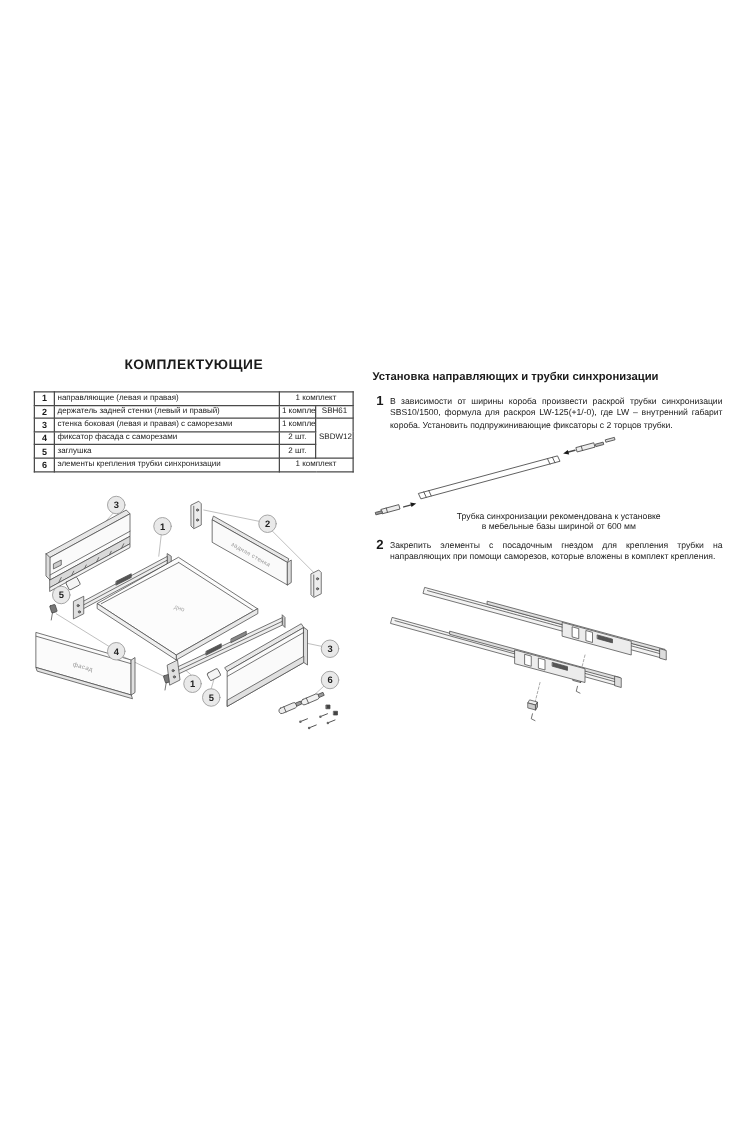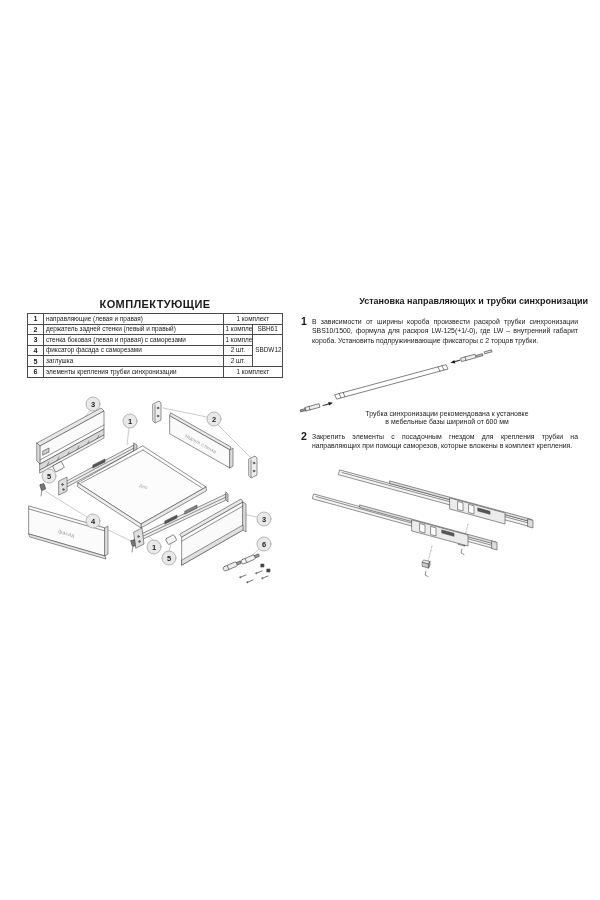--- a/index.html
+++ b/index.html
@@ -4,39 +4,39 @@
 <style>
   html,body{margin:0;padding:0;}
   body{
     width:600px;height:900px;background:#ffffff;position:relative;
     font-family:"Liberation Sans",sans-serif;color:#1a1a1a;
     -webkit-font-smoothing:antialiased;
   }
   .abs{position:absolute;}
   
   .left-title{
-    left:27px;top:298px;width:256px;text-align:center;
+    left:27px;top:286px;width:256px;text-align:center;
     font-size:11px;font-weight:bold;letter-spacing:.4px;
   }
   .parts-table{
     left:27px;top:313px;width:256px;
     border-collapse:collapse;table-layout:fixed;
     font-size:6.4px;line-height:1;
   }
   .parts-table td{
     border:1px solid #4a4a4a;padding:0 2px;height:9.6px;
     white-space:nowrap;overflow:hidden;
   }
   .parts-table td.c-num{width:13px;text-align:center;font-weight:bold;font-size:7.2px;padding:0;}
   .parts-table td.c-name{width:152px;}
   .parts-table td.c-qty{width:47px;text-align:center;}
   .parts-table td.c-code{width:40px;text-align:center;}
   
   .right-title{
-    left:298px;top:296px;width:290px;text-align:right;
+    left:298px;top:296px;width:290px;text-align:left;
     font-size:9px;font-weight:bold;
   }
   .step-num{font-size:10.5px;font-weight:bold;line-height:1;}
   .step-text{
     font-size:6.9px;line-height:9.3px;text-align:justify;
   }
   .tube-note{
     left:322px;top:410px;width:250px;text-align:center;
     font-size:6.9px;line-height:8.4px;
   }

